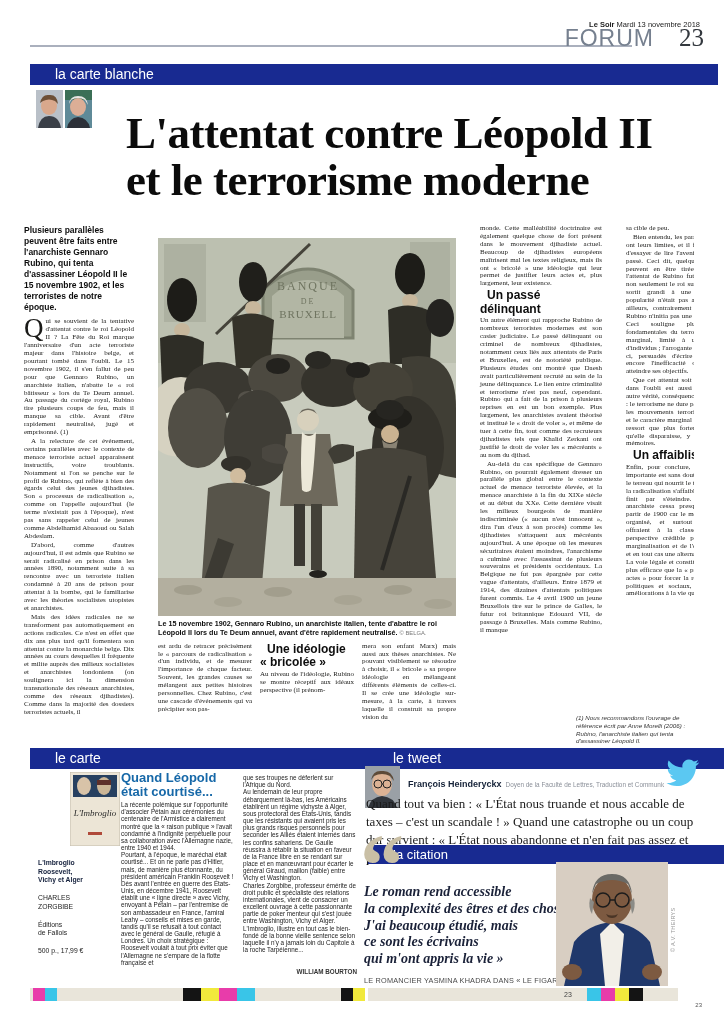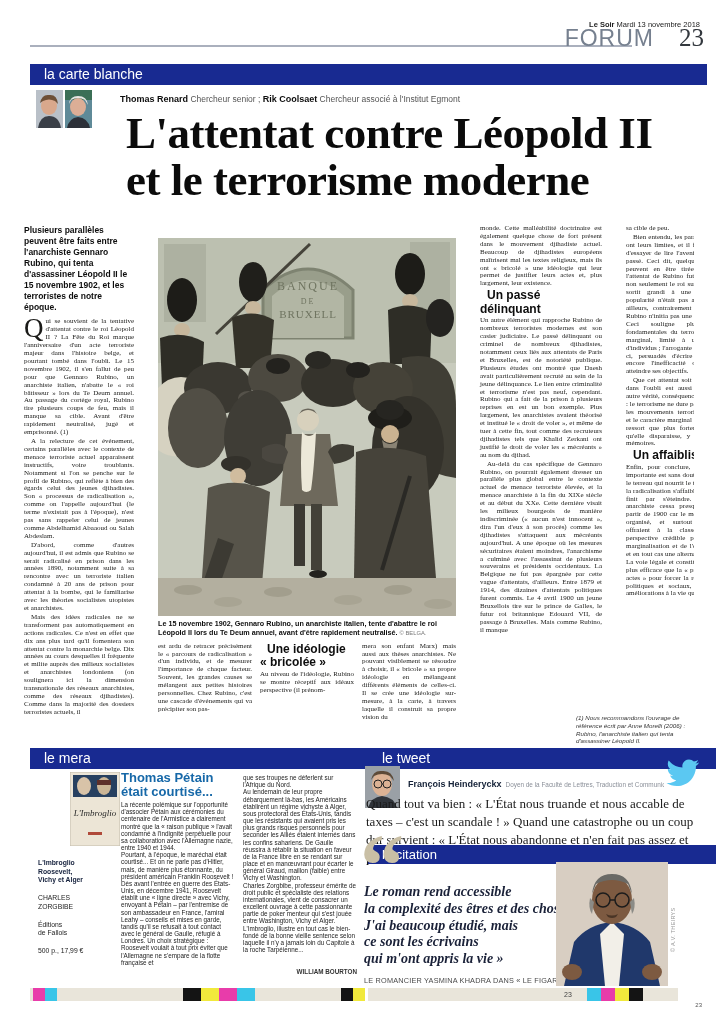--- a/index.html
+++ b/index.html
@@ -9,21 +9,21 @@
 
   
   .soir-meta{right:24px;top:20px;font-size:7.5px;color:#1c1c1c;}
   .soir-meta b{font-weight:bold;margin-top:38px;}
   .hrule{left:30px;top:45px;width:602px;height:2px;background:#aab0bd;}
   .forum{right:20px;top:24px;display:flex;align-items:flex-end;gap:25px;}
   .forum .f{font-size:23px;letter-spacing:1px;color:#76808f;}
   .forum .n{font-family:"Liberation Serif",serif;font-size:25px;color:#33383e;}
 
   
-  .bar{background:#182a91;color:#fff;font-size:14px;line-height:21px;padding-left:14px;}
+  .bar{background:#182a91;color:#fff;font-size:14px;line-height:21px;padding-left:25px;}
 
   
   .byline{left:120px;top:94px;font-size:8.5px;color:#555;}
   .byline b{color:#0d0d0d;font-size:9px;}
   .aphoto{top:90px;height:38px;width:27px;overflow:hidden;}
 
   
   .headline{left:118px;top:102px;width:600px;font-family:"Liberation Serif",serif;
             font-size:45px;line-height:1.04;letter-spacing:-0.5px;color:#0b0b0b;white-space:pre-line;}
 
@@ -116,23 +116,20 @@
   <div class="abs aphoto" style="left:65px;">
     <svg width="27" height="38" viewBox="0 0 27 38">
         <rect width="27" height="38" fill="#5f8a98"></rect>
         <rect x="0" y="0" width="27" height="10" fill="#3b6f56"></rect>
         <ellipse cx="13" cy="17" rx="8" ry="9" fill="#dcae96"></ellipse>
         <path d="M4 14 Q5 6 13 6 Q22 6 23 15 L20 10 Q13 6 6 10 Z" fill="#e8e6e2"></path>
         <path d="M2 38 Q4 28 13 27 Q23 28 25 38 Z" fill="#2c3038"></path>
       </svg>
   </div>
 
-  <div class="abs byline">
-    <b>Thomas Renard</b><span> Chercheur senior ; </span><b>Rik Coolsaet</b><span> Chercheur associé à l'Institut Egmont</span>
-  </div>
 
   <h1 class="abs headline" style="margin:8px;font-weight:bold;">L'attentat contre Léopold II
 et le terrorisme moderne</h1>
 
   <div class="abs article">
     <div class="c1 bt">
       <div class="standfirst">Plusieurs parallèles peuvent être faits entre l'anarchiste Gennaro Rubino, qui tenta d'assassiner Léopold II le 15 novembre 1902, et les terroristes de notre époque.</div>
       <p class="ni"><span class="dropcap">Q</span><span>ui se souvient de la tentative d'attentat contre le roi Léopold II ? La Fête du Roi marque l'anniversaire d'un acte terroriste majeur dans l'histoire belge, et pourtant tombé dans l'oubli. Le 15 novembre 1902, il s'en fallut de peu pour que Gennaro Rubino, un anarchiste italien, n'abatte le « roi bâtisseur » lors du Te Deum annuel. Au passage du cortège royal, Rubino tire plusieurs coups de feu, mais il manque sa cible. Avant d'être rapidement neutralisé, jugé et emprisonné. (1)</span></p>
       <p>A la relecture de cet événement, certains parallèles avec le contexte de menace terroriste actuel apparaissent instructifs, voire troublants. Notamment si l'on se penche sur le profil de Rubino, qui reflète à bien des égards celui des jeunes djihadistes. Son « processus de radicalisation », comme on l'appelle aujourd'hui (le terme n'existait pas à l'époque), n'est pas sans rappeler celui de jeunes comme Abdelhamid Abaaoud ou Salah Abdeslam.</p>
       <p>D'abord, comme d'autres aujourd'hui, il est admis que Rubino se serait radicalisé en prison dans les années 1890, notamment suite à sa rencontre avec un terroriste italien condamné à 20 ans de prison pour attentat à la bombe, qui le familiarise avec les théories socialistes utopistes et anarchistes.</p>
@@ -237,21 +234,21 @@
       <p>Bien entendu, les parallèles historiques ont leurs limites, et il faudrait se garder d'essayer de lire l'avenir en regardant le passé. Ceci dit, quelques brèves leçons peuvent en être tirées. Tout d'abord, l'attentat de Rubino fut un échec total : non seulement le roi survécut, mais il en sortit grandi à une époque où sa popularité n'était pas au plus haut. Par ailleurs, contrairement à son ambition, Rubino n'initia pas une révolte populaire. Ceci souligne plusieurs réalités fondamentales du terrorisme : son côté marginal, limité à un petit groupe d'individus ; l'arrogante certitude de ceux-ci, persuadés d'écrire l'Histoire ; ou encore l'inefficacité du terrorisme à atteindre ses objectifs.</p>
       <p>Que cet attentat soit totalement tombé dans l'oubli est aussi révélateur d'une autre vérité, conséquence des précédentes : le terrorisme ne dure pas. Avec le temps, les mouvements terroristes s'essoufflent et le caractère marginal de la menace n'en ressort que plus fortement. Jusqu'à ce qu'elle disparaisse, y compris de nos mémoires.</p>
       <p class="subhead">Un affaiblissement</p>
       <p class="ni">Enfin, pour conclure, la leçon la plus importante est sans doute celle-ci : quand le terreau qui nourrit le terrorisme se tarit, la radicalisation s'affaiblit et le terrorisme finit par s'éteindre. Le terrorisme anarchiste cessa presque totalement à partir de 1900 car le mouvement ouvrier organisé, et surtout les syndicats, offraient à la classe ouvrière une perspective crédible pour sortir de la marginalisation et de l'exclusion sociale, et en tout cas une alternative aux bombes. La voie légale et constitutionnelle s'avéra plus efficace que la « propagande par les actes » pour forcer la réforme des droits politiques et sociaux, et apporter des améliorations à la vie quotidienne. ■</p>
     </div>
 
     <div class="abs footnote">(1) Nous recommandons l'ouvrage de référence écrit par Anne Morelli (2006) : Rubino, l'anarchiste italien qui tenta d'assassiner Léopold II.</div>
   </div>
 
   <div class="abs bar" style="left:30px;top:748px;width:327px;height:21px;">
-    <span>le mera</span>
+    <span>le carte</span>
   </div>
   <div class="abs cover">
     <svg width="50" height="74" viewBox="0 0 50 74">
         <rect width="50" height="74" fill="#ece5d6" stroke="#c2bbab"></rect>
         <rect x="3" y="3" width="44" height="22" fill="#274060"></rect>
         <ellipse cx="14" cy="14" rx="7" ry="9" fill="#d8c3a8"></ellipse>
         <ellipse cx="34" cy="14" rx="7" ry="9" fill="#cbb596"></ellipse>
         <rect x="27" y="8" width="14" height="5" fill="#5d2f2a"></rect>
         <text x="25" y="44" font-size="9" font-style="italic" text-anchor="middle" fill="#2c2c2c" font-family="Liberation Serif,serif">L'Imbroglio</text>
         <rect x="18" y="60" width="14" height="3" fill="#b04a3a"></rect>
@@ -260,21 +257,21 @@
   <div class="abs bookmeta">
     <div class="bt1">L'Imbroglio
 Roosevelt,
 Vichy et Alger</div>
     <div>CHARLES
 ZORGBIBE</div>
     <div>Éditions
 de Fallois</div>
     <div>500 p., 17,99 €</div>
   </div>
-  <div class="abs livretitle">Thomas Pétain
+  <div class="abs livretitle">Quand Léopold
 était courtisé...</div>
   <div class="abs livretext lcA">La récente polémique sur l'opportunité d'associer Pétain aux cérémonies du centenaire de l'Armistice a clairement montré que la « raison publique » l'avait condamné à l'indignité perpétuelle pour sa collaboration avec l'Allemagne nazie, entre 1940 et 1944.
 Pourtant, à l'époque, le maréchal était courtisé... Et on ne parle pas d'Hitler, mais, de manière plus étonnante, du président américain Franklin Roosevelt !
 Dès avant l'entrée en guerre des États-Unis, en décembre 1941, Roosevelt établit une « ligne directe » avec Vichy, envoyant à Pétain – par l'entremise de son ambassadeur en France, l'amiral Leahy – conseils et mises en garde, tandis qu'il se refusait à tout contact avec le général de Gaulle, réfugié à Londres. Un choix stratégique : Roosevelt voulait à tout prix éviter que l'Allemagne ne s'empare de la flotte française et</div>
   <div class="abs livretext lcB">que ses troupes ne déferlent sur l'Afrique du Nord.
 Au lendemain de leur propre débarquement là-bas, les Américains établirent un régime vichyste à Alger, sous protectorat des États-Unis, tandis que les résistants qui avaient pris les plus grands risques personnels pour seconder les Alliés étaient internés dans les confins sahariens. De Gaulle réussira à rétablir la situation en faveur de la France libre en se rendant sur place et en manœuvrant pour écarter le général Giraud, maillon (faible) entre Vichy et Washington.
 Charles Zorgbibe, professeur émérite de droit public et spécialiste des relations internationales, vient de consacrer un excellent ouvrage à cette passionnante partie de poker menteur qui s'est jouée entre Washington, Vichy et Alger. L'Imbroglio, illustre en tout cas le bien-fondé de la bonne vieille sentence selon laquelle il n'y a jamais loin du Capitole à la roche Tarpéienne...</div>
   <div class="abs signature">WILLIAM BOURTON</div>
 
   <div class="abs bar" style="left:368px;top:748px;width:334px;height:21px;">

